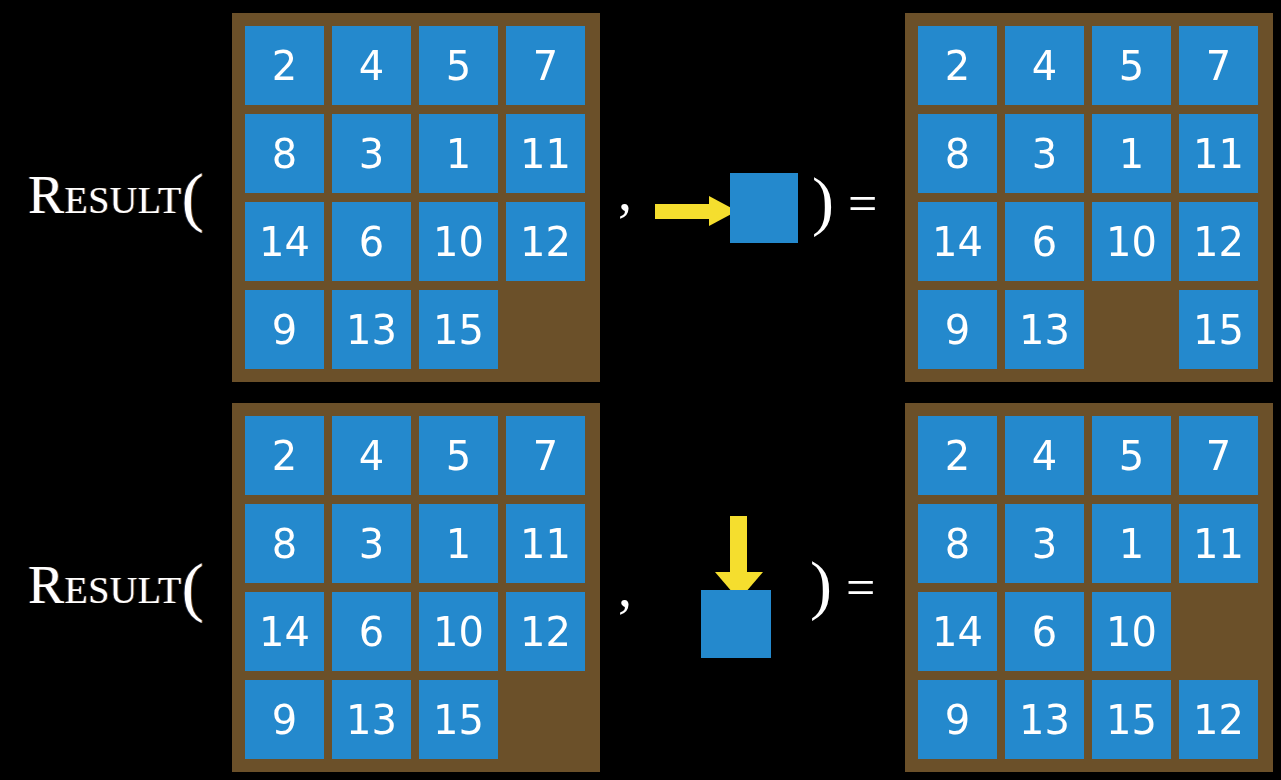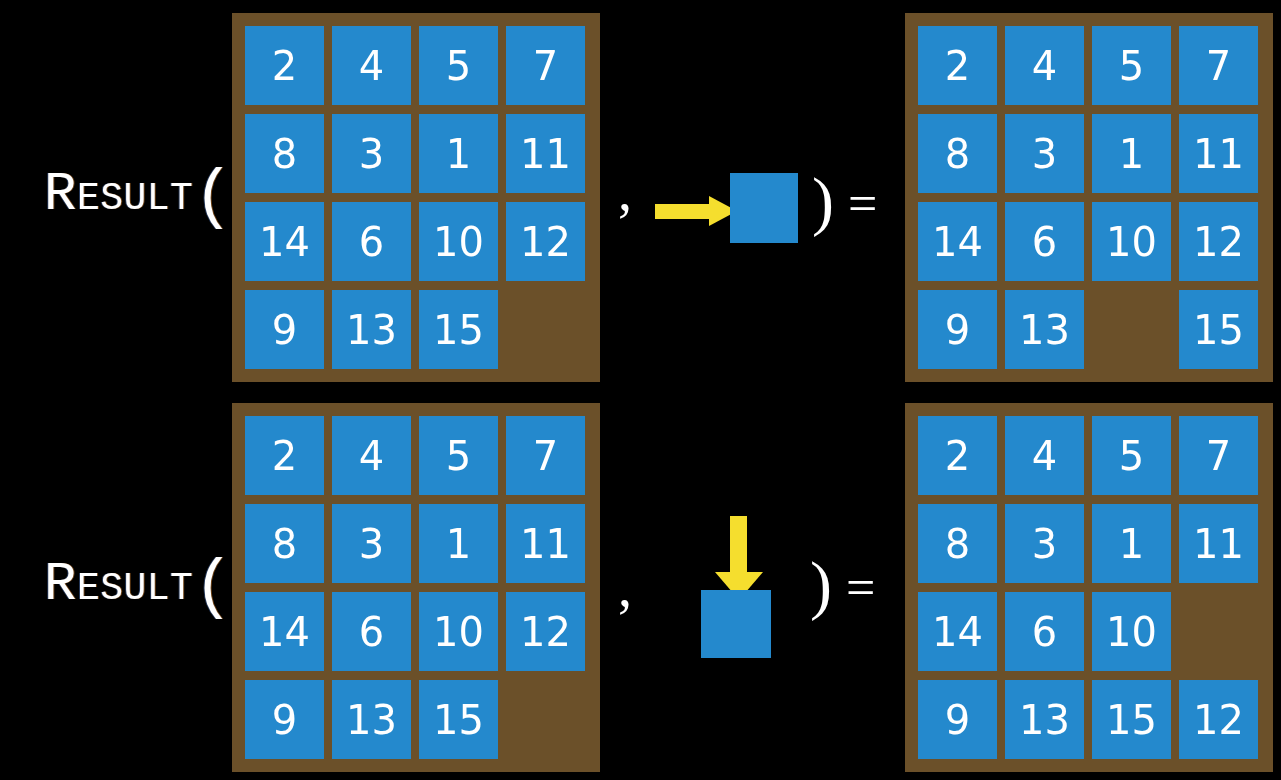--- a/index.html
+++ b/index.html
@@ -26,23 +26,23 @@
     position: absolute;
     left: 0;
     width: 1281px;
   }
   #row-top    { top: 0px;   height: 390px; }
   #row-bottom { top: 390px; height: 390px; }
 
   
   .result-label {
     position: absolute;
-    left: 44px;
+    left: 28px;
     top: 166px;
-    font-family: Liberation Mono, monospace;
+    font-family: Liberation Serif, serif;
     font-size: 54px;
     line-height: 58px;
     color: #ffffff;
     font-variant: small-caps;
     letter-spacing: 0.5px;
     white-space: nowrap;
     text-shadow: 1px 0 0 rgba(198,120,40,0.55), -1px 0 0 rgba(80,120,190,0.45);
   }
   .result-label .paren-open {
     font-variant: normal;

